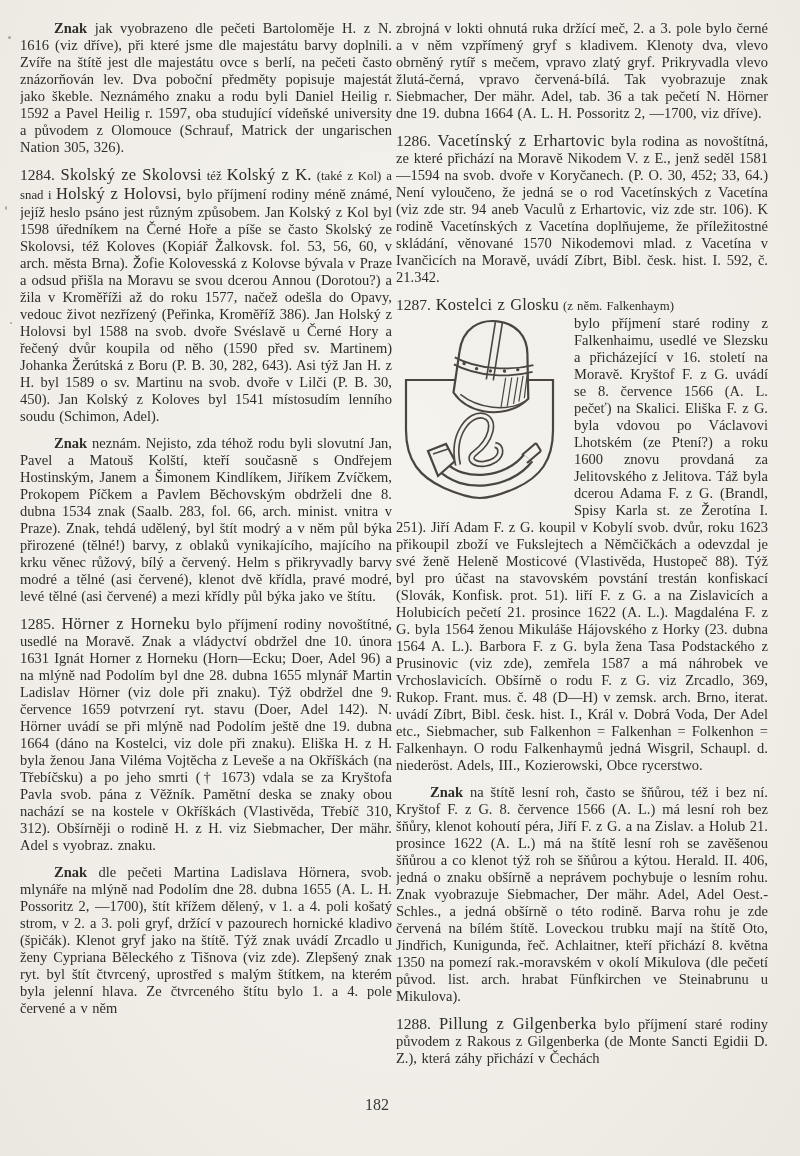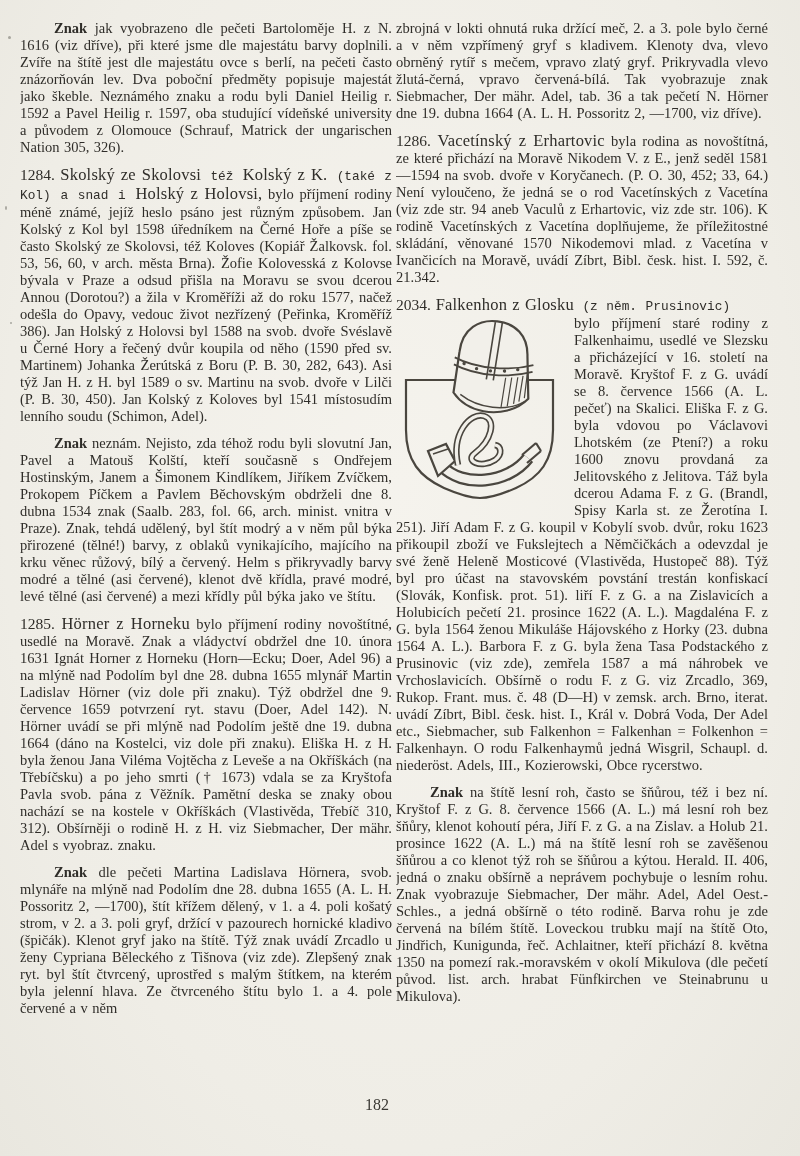--- a/index.html
+++ b/index.html
@@ -29,21 +29,21 @@
     word-spacing:0.06em;
     height:1075px;
     overflow:hidden;
   }
   .para{margin:0;}
   .para.indent{text-indent:34px;}
   .entry{margin:10px 0 0 0;}
   .seg-lead{font-weight:bold;}
   .seg-num{font-size:15.5px;margin-top:28px;}
   .seg-title{font-size:16.5px;font-weight:normal;letter-spacing:0.2px;}
-  .seg-small{font-size:12.8px;font-family:Liberation Mono, monospace;}
+  .seg-small{font-size:12.8px;}
   .seg-body{}
   .shield-fig{
     float:left;
     width:168px;height:188px;
     margin:3px 10px 2px 0;
   }
   .page-number{
     position:absolute;
     top:1096px;left:322px;width:110px;
     text-align:center;
@@ -71,21 +71,21 @@
       <p class="para indent entry"><span class="seg-lead">Znak</span><span class="seg-body"> neznám. Nejisto, zda téhož rodu byli slovutní Jan, Pavel a Matouš Kolští, kteří současně s Ondřejem Hostinským, Janem a Šimonem Kindlíkem, Jiříkem Zvíčkem, Prokopem Píčkem a Pavlem Běchovským obdrželi dne 8. dubna 1534 znak (Saalb. 283, fol. 66, arch. minist. vnitra v Praze). Znak, tehdá udělený, byl štít modrý a v něm půl býka přirozené (tělné!) barvy, z oblaků vynikajícího, majícího na krku věnec růžový, bílý a červený. Helm s přikryvadly barvy modré a tělné (asi červené), klenot dvě křídla, pravé modré, levé tělné (asi červené) a mezi křídly půl býka jako ve štítu.</span></p>
       <p class="para entry"><span class="seg-num">1285. </span><span class="seg-title">Hörner z Horneku</span><span class="seg-body"> bylo příjmení rodiny novoštítné, usedlé na Moravě. Znak a vládyctví obdržel dne 10. února 1631 Ignát Horner z Horneku (Horn—Ecku; Doer, Adel 96) a na mlýně nad Podolím byl dne 28. dubna 1655 mlynář Martin Ladislav Hörner (viz dole při znaku). Týž obdržel dne 9. července 1659 potvrzení ryt. stavu (Doer, Adel 142). N. Hörner uvádí se při mlýně nad Podolím ještě dne 19. dubna 1664 (dáno na Kostelci, viz dole při znaku). Eliška H. z H. byla ženou Jana Viléma Vojtěcha z Leveše a na Okříškách (na Třebíčsku) a po jeho smrti († 1673) vdala se za Kryštofa Pavla svob. pána z Věžník. Pamětní deska se znaky obou nachází se na kostele v Okříškách (Vlastivěda, Třebíč 310, 312). Obšírněji o rodině H. z H. viz Siebmacher, Der mähr. Adel s vyobraz. znaku.</span></p>
       <p class="para indent entry"><span class="seg-lead">Znak</span><span class="seg-body"> dle pečeti Martina Ladislava Hörnera, svob. mlynáře na mlýně nad Podolím dne 28. dubna 1655 (A. L. H. Possoritz 2, —1700), štít křížem dělený, v 1. a 4. poli košatý strom, v 2. a 3. poli gryf, držící v pazourech hornické kladivo (špičák). Klenot gryf jako na štítě. Týž znak uvádí Zrcadlo u ženy Cypriana Běleckého z Tišnova (viz zde). Zlepšený znak ryt. byl štít čtvrcený, uprostřed s malým štítkem, na kterém byla jelenní hlava. Ze čtvrceného štítu bylo 1. a 4. pole červené a v něm</span></p>
     </div>
 
     <div class="col">
       <p class="para"><span class="seg-body">zbrojná v lokti ohnutá ruka držící meč, 2. a 3. pole bylo černé a v něm vzpřímený gryf s kladivem. Klenoty dva, vlevo obrněný rytíř s mečem, vpravo zlatý gryf. Prikryvadla vlevo žlutá-černá, vpravo červená-bílá. Tak vyobrazuje znak Siebmacher, Der mähr. Adel, tab. 36 a tak pečetí N. Hörner dne 19. dubna 1664 (A. L. H. Possoritz 2, —1700, viz dříve).</span></p>
       <p class="para entry"><span class="seg-num">1286. </span><span class="seg-title">Vacetínský z Erhartovic</span><span class="seg-body"> byla rodina as novoštítná, ze které přichází na Moravě Nikodem V. z E., jenž seděl 1581—1594 na svob. dvoře v Koryčanech. (P. O. 30, 452; 33, 64.) Není vyloučeno, že jedná se o rod Vacetínských z Vacetína (viz zde str. 94 aneb Vaculů z Erhartovic, viz zde str. 106). K rodině Vacetínských z Vacetína doplňujeme, že příležitostné skládání, věnované 1570 Nikodemovi mlad. z Vacetína v Ivančicích na Moravě, uvádí Zíbrt, Bibl. česk. hist. I. 592, č. 21.342.</span></p>
 
       <div class="entry">
-        <p class="para"><span class="seg-num">2034. </span><span class="seg-title">Falkenhon z Glosku</span><span class="seg-small"> (z něm. Prusinovic)</span></p>
+        <p class="para"><span class="seg-num">1287. </span><span class="seg-title">Kostelci z Glosku</span><span class="seg-small"> (z něm. Falkenhaym)</span></p>
         <div>
           <svg class="shield-fig" viewBox="0 0 168 188" xmlns="http://www.w3.org/2000/svg">
 
             <path d="M10,62 L10,112 C10,143 24,159 48,170 C64,177 76,180 84,180 C92,180 104,177 120,170 C144,159 157,143 157,112 L157,62 Z" fill="none" stroke="#4a463f" stroke-width="2.2"></path>
 
             <path d="M46,148 C66,170 112,166 132,140" fill="none" stroke="#4a463f" stroke-width="13"></path>
             <path d="M46,148 C66,170 112,166 132,140" fill="none" stroke="#f2f0ea" stroke-width="8.5"></path>
 
             <path d="M32,133 L50,126 L59,143 L42,158 Z" fill="#f2f0ea" stroke="#4a463f" stroke-width="2.2"></path>
             <path d="M37,136 L52,131" fill="none" stroke="#4a463f" stroke-width="1.4"></path>
@@ -106,18 +106,19 @@
               <circle cx="114" cy="48.5" r="1.7" fill="#4a463f"></circle>
               <path d="M103,58 L102,88 M109,57 L108,86 M115,56 L114,83 M120,54 L119,80 M124,51 L124,76" fill="none" stroke="#4a463f" stroke-width="1.2"></path>
               <path d="M60,80 C80,92 108,92 125,79" fill="none" stroke="#4a463f" stroke-width="1.4"></path>
             </g>
           </svg>
           <p class="para"><span class="seg-body">bylo příjmení staré rodiny z Falkenhaimu, usedlé ve Slezsku a přicházející v 16. století na Moravě. Kryštof F. z G. uvádí se 8. července 1566 (A. L. pečeť) na Skalici. Eliška F. z G. byla vdovou po Václavovi Lhotském (ze Ptení?) a roku 1600 znovu provdaná za Jelitovského z Jelitova. Táž byla dcerou Adama F. z G. (Brandl, Spisy Karla st. ze Žerotína I. 251). Jiří Adam F. z G. koupil v Kobylí svob. dvůr, roku 1623 přikoupil zboží ve Fukslejtech a Němčičkách a odevzdal je své ženě Heleně Mosticové (Vlastivěda, Hustopeč 88). Týž byl pro účast na stavovském povstání trestán konfiskací (Slovák, Konfisk. prot. 51). liří F. z G. a na Zislavicích a Holubicích pečetí 21. prosince 1622 (A. L.). Magdaléna F. z G. byla 1564 ženou Mikuláše Hájovského z Horky (23. dubna 1564 A. L.). Barbora F. z G. byla žena Tasa Podstackého z Prusinovic (viz zde), zemřela 1587 a má náhrobek ve Vrchoslavicích. Obšírně o rodu F. z G. viz Zrcadlo, 369, Rukop. Frant. mus. č. 48 (D—H) v zemsk. arch. Brno, iterat. uvádí Zíbrt, Bibl. česk. hist. I., Král v. Dobrá Voda, Der Adel etc., Siebmacher, sub Falkenhon = Falkenhan = Folkenhon = Falkenhayn. O rodu Falkenhaymů jedná Wisgril, Schaupl. d. niederöst. Adels, III., Kozierowski, Obce rycerstwo.</span></p>
         </div>
       </div>
 
       <p class="para indent entry"><span class="seg-lead">Znak</span><span class="seg-body"> na štítě lesní roh, často se šňůrou, též i bez ní. Kryštof F. z G. 8. července 1566 (A. L.) má lesní roh bez šňůry, klenot kohoutí péra, Jiří F. z G. a na Zislav. a Holub 21. prosince 1622 (A. L.) má na štítě lesní roh se zavěšenou šňůrou a co klenot týž roh se šňůrou a kýtou. Herald. II. 406, jedná o znaku obšírně a neprávem pochybuje o lesním rohu. Znak vyobrazuje Siebmacher, Der mähr. Adel, Adel Oest.-Schles., a jedná obšírně o této rodině. Barva rohu je zde červená na bílém štítě. Loveckou trubku mají na štítě Oto, Jindřich, Kunigunda, řeč. Achlaitner, kteří přichází 8. května 1350 na pomezí rak.-moravském v okolí Mikulova (dle pečetí původ. list. arch. hrabat Fünfkirchen ve Steinabrunu u Mikulova).</span></p>
+      <p class="para entry"><span class="seg-num">1288. </span><span class="seg-title">Pillung z Gilgenberka</span><span class="seg-body"> bylo příjmení staré rodiny původem z Rakous z Gilgenberka (de Monte Sancti Egidii D. Z.), která záhy přichází v Čechách</span></p>
     </div>
 
   </div>
 
   <div class="page-number">182</div>
 </div>
 
 </body></html>

